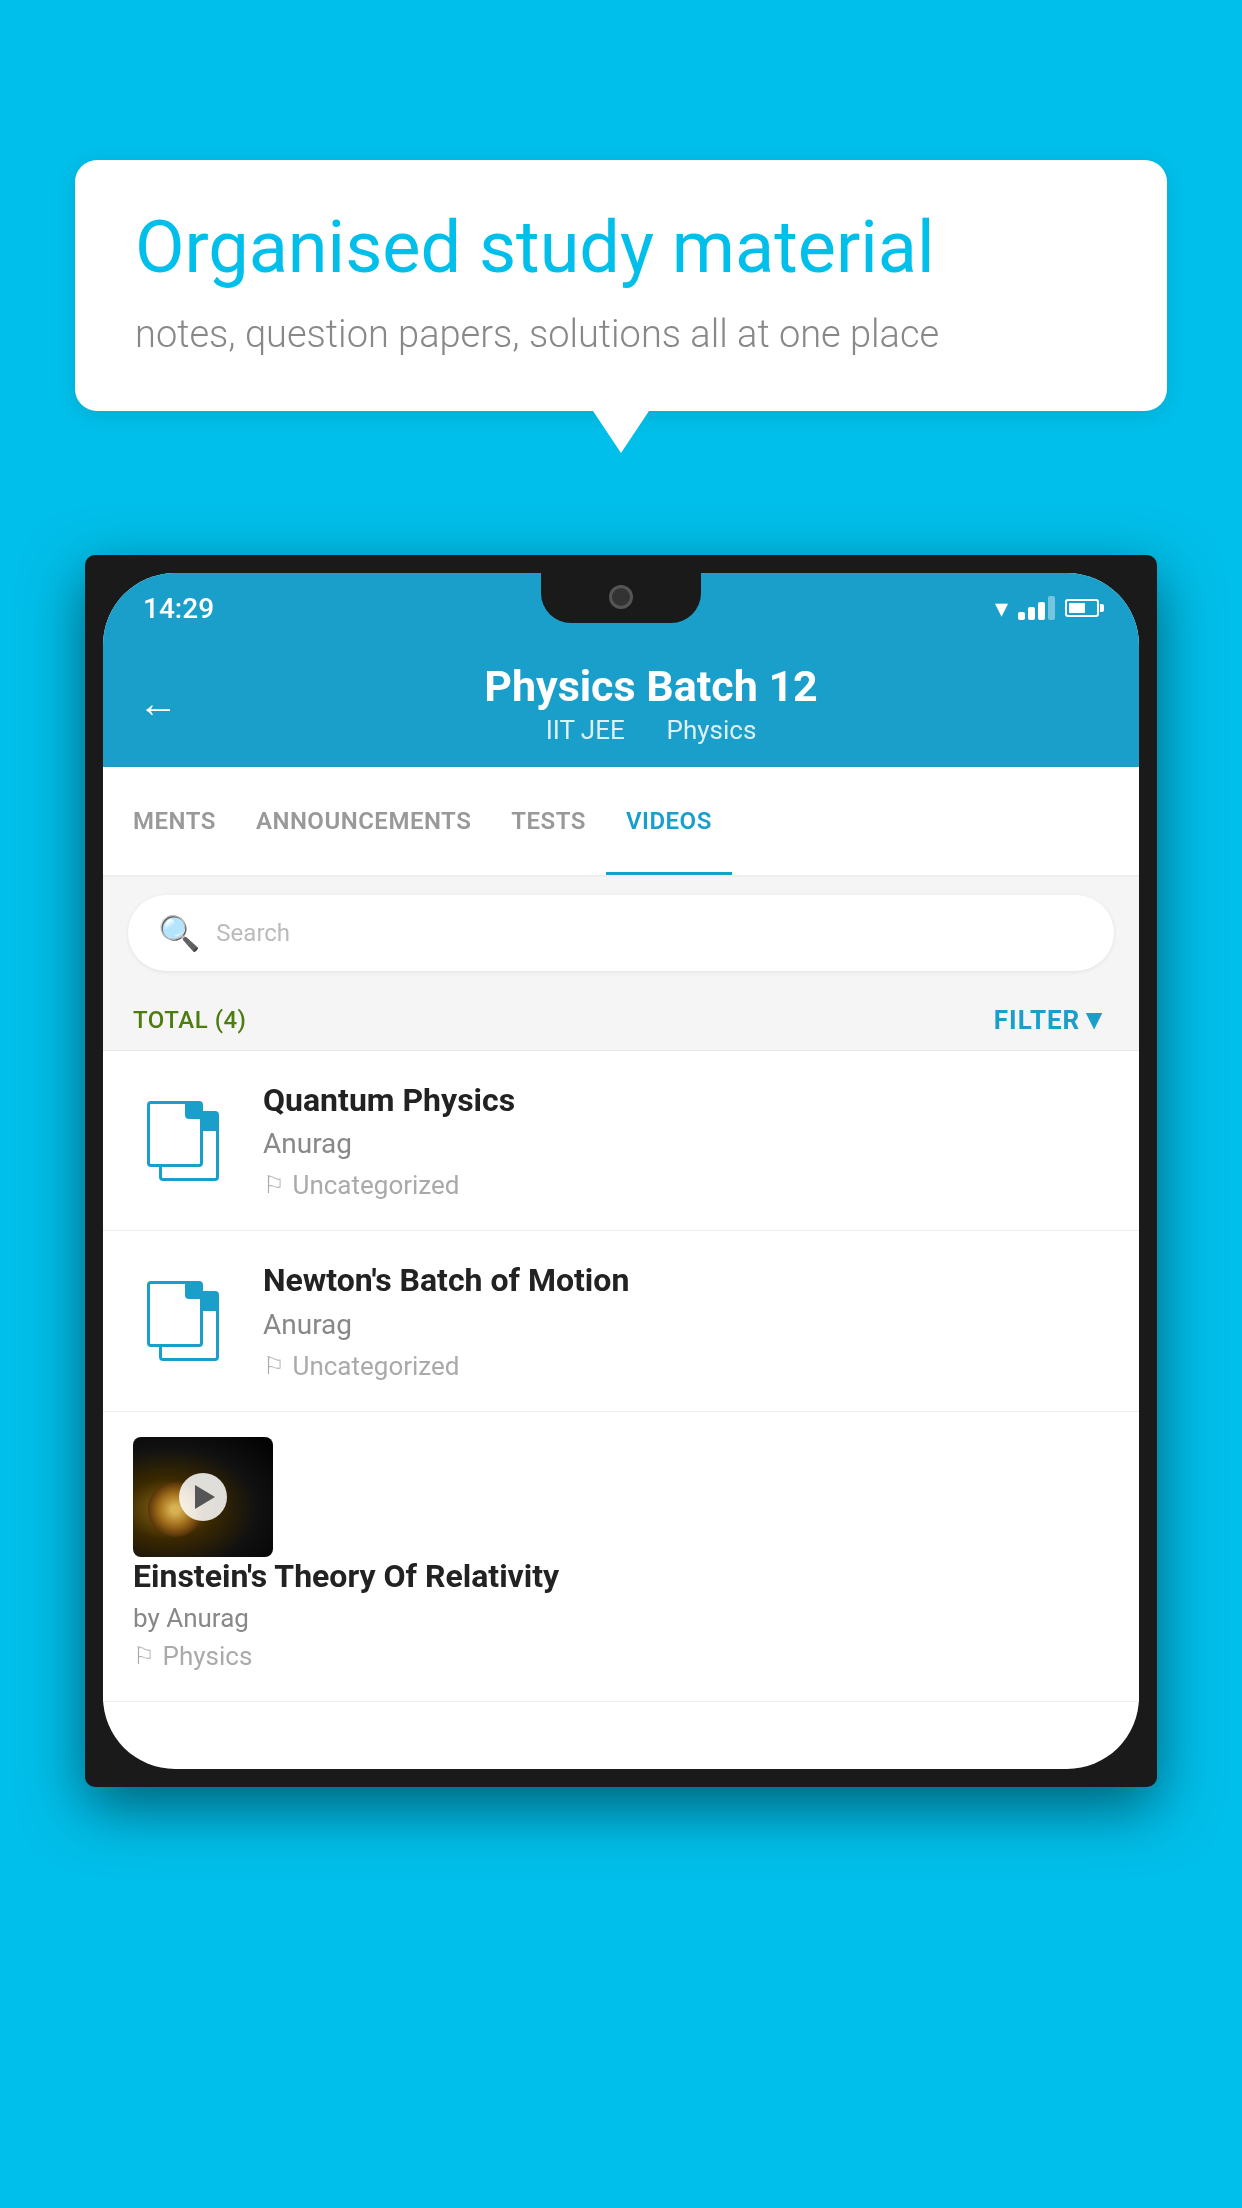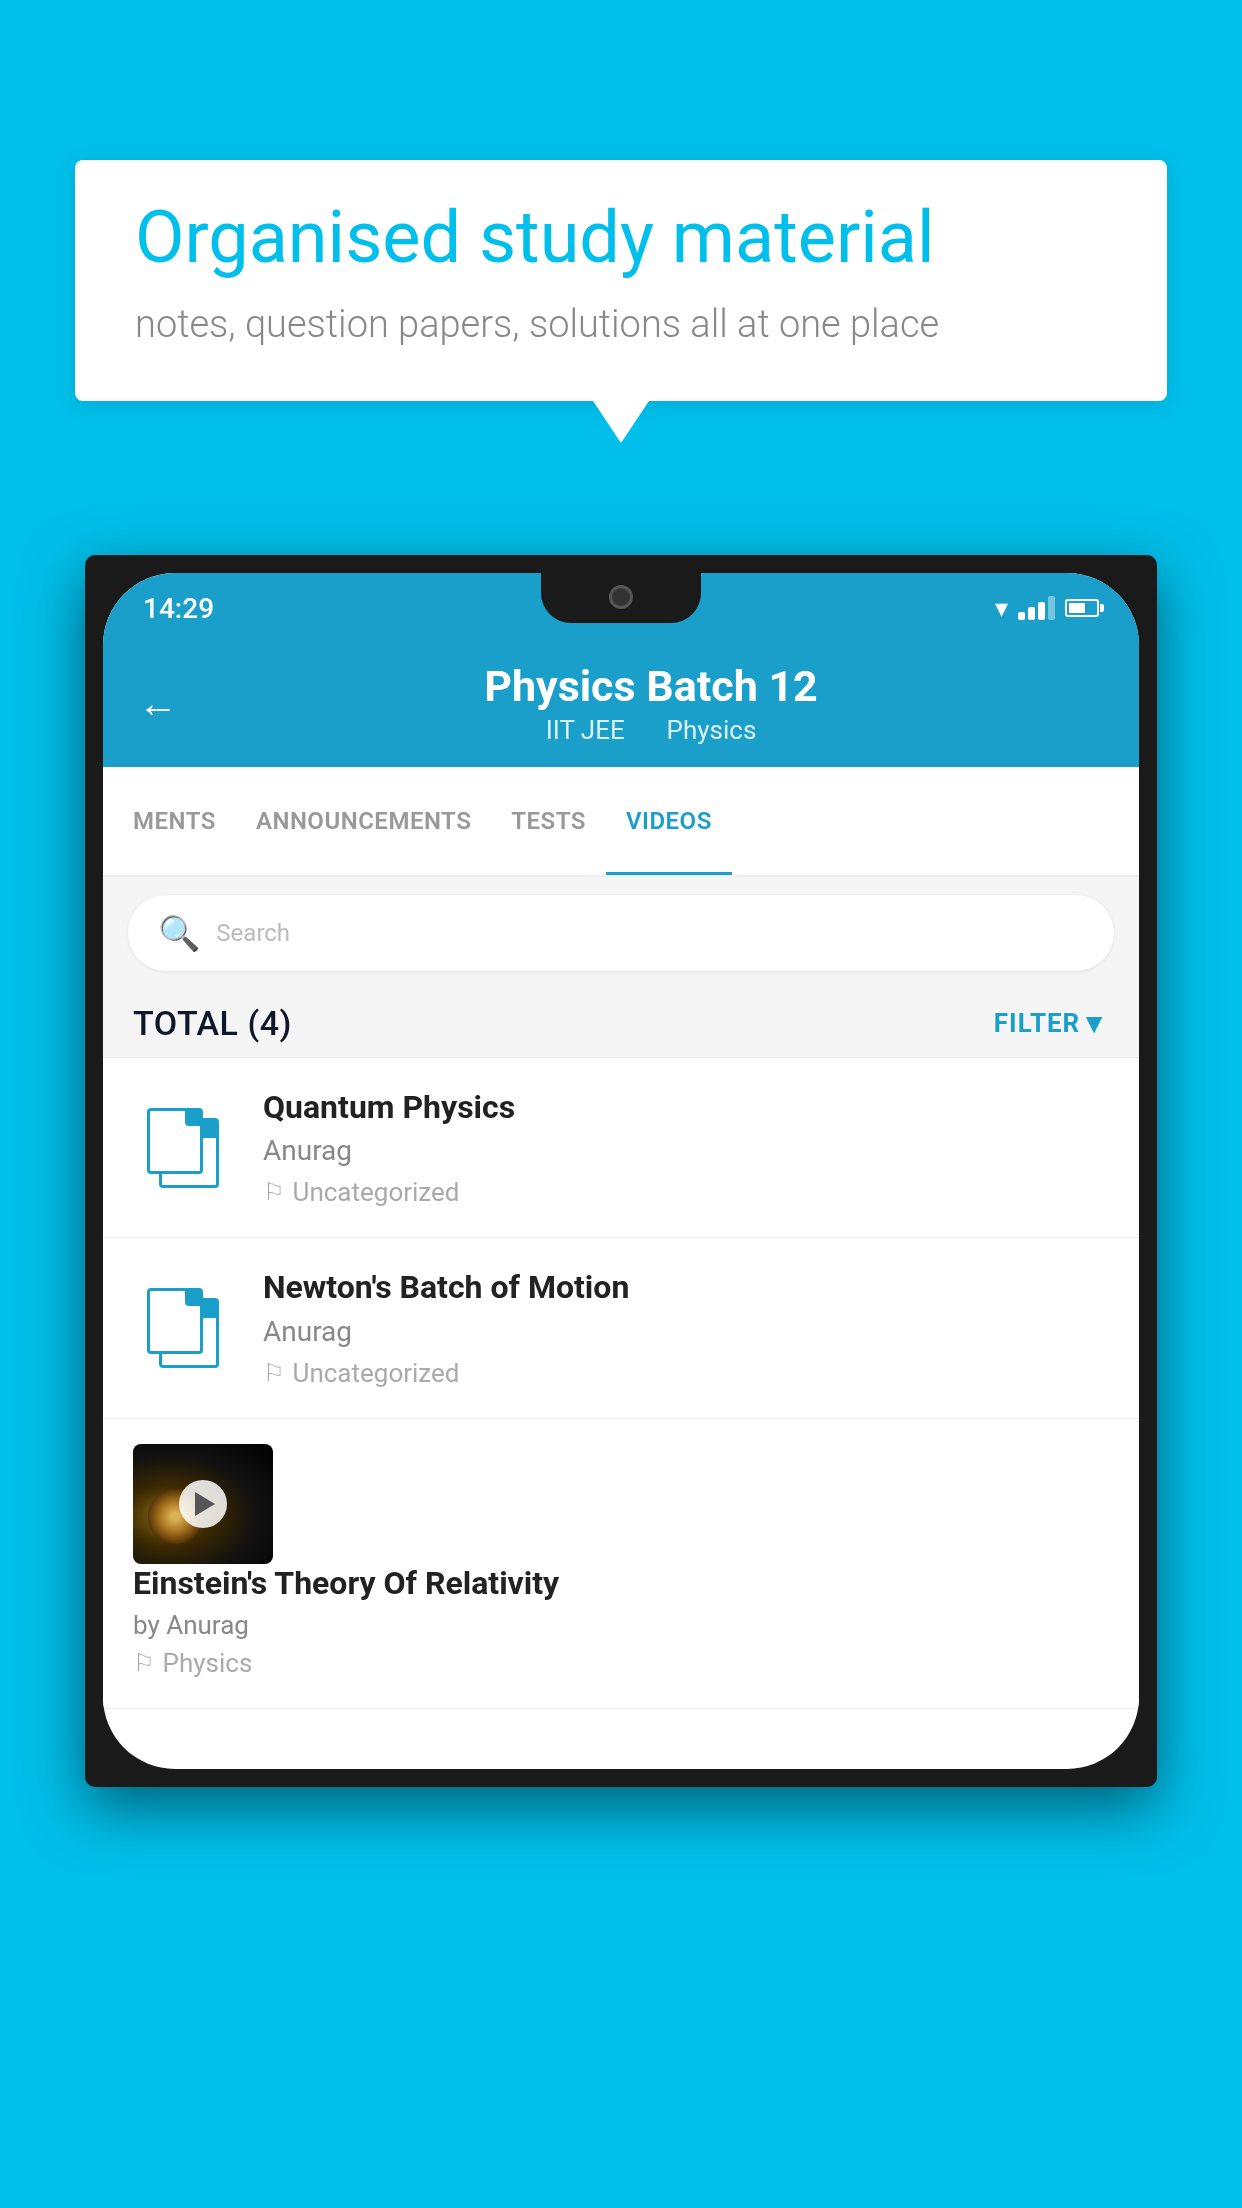--- a/index.html
+++ b/index.html
@@ -17,22 +17,22 @@
     
     .speech-bubble-container {
       position: absolute;
       top: 160px;
       left: 75px;
       right: 75px;
     }
 
     .speech-bubble {
       background: white;
-      border-radius: 8px;
-      padding: 37px 60px 55px 60px;
+      border-radius: 22px;
+      padding: 47px 60px 55px 60px;
       box-shadow: 0 4px 20px rgba(0,0,0,0.1);
       position: relative;
     }
 
     .speech-bubble::after {
       content: '';
       position: absolute;
       bottom: -42px;
       left: 50%;
       transform: translateX(-50%);
@@ -280,22 +280,22 @@
     .filter-bar {
       background: #f5f5f5;
       padding: 14px 30px;
       display: flex;
       align-items: center;
       justify-content: space-between;
       border-bottom: 1px solid #e8e8e8;
     }
 
     .total-count {
-      color: #0f172a;
-      font-size: 34px;
+      color: #4d7c0f;
+      font-size: 24px;
       font-weight: 500;
       letter-spacing: 0.5px;
     }
 
     .filter-btn {
       display: flex;
       align-items: center;
       color: #1a9fca;
       font-size: 26px;
       font-weight: 700;

